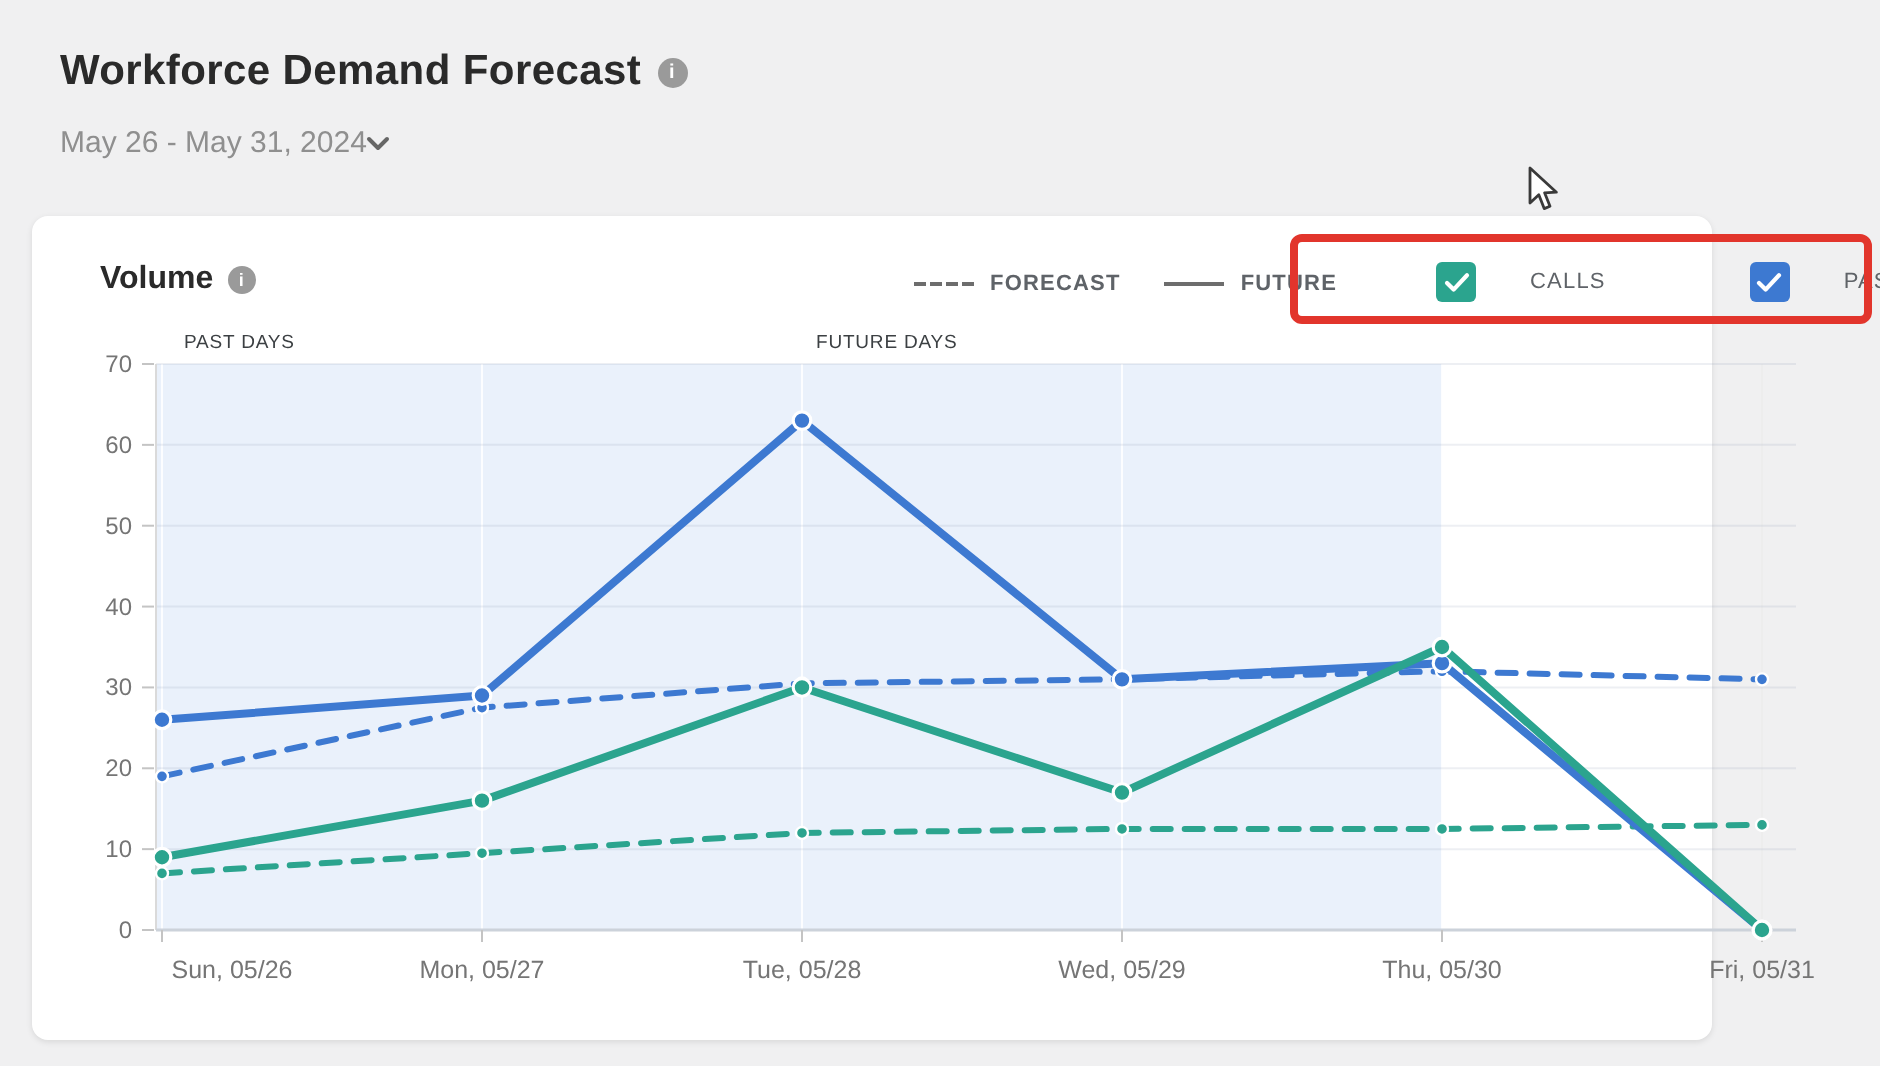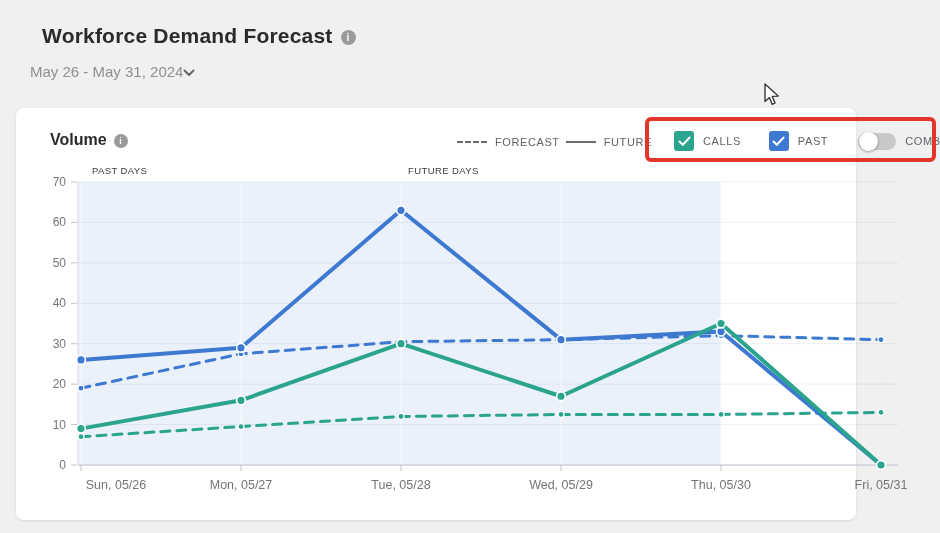--- a/index.html
+++ b/index.html
@@ -7,21 +7,20 @@
   body {
     font-family:"Liberation Sans", sans-serif;
     background:#f0f0f1;
     position:relative;
     overflow:hidden;
   }
   .page-title {
     position:absolute; left:30px; top:24px;
     font-size:21px; font-weight:700; color:#2a2a2a;
     letter-spacing:0.2px;
-    margin-left:12px;
   }
   .info-icon {
     display:inline-block; width:15px; height:15px; border-radius:50%;
     background:#9a9a9a; color:#fff; font-size:10px; font-weight:700;
     text-align:center; line-height:15px; vertical-align:middle;
     margin-left:8px; font-style:normal;
   }
   .date-row {
     position:absolute; left:30px; top:63px;
     font-size:15px; color:#8f8f8f; display:flex; 
@@ -32,33 +31,33 @@
     background:#ffffff; border-radius:8px;
     box-shadow:0 1px 3px rgba(0,0,0,0.10);
   }
   .card-title {
     position:absolute; left:34px; top:23px;
     font-size:16px; font-weight:700; color:#2a2a2a;
   }
   .card-title .info-icon { width:14px; height:14px; line-height:14px; font-size:9px; margin-left:7px; }
   .legend {
     position:absolute; left:441px; top:24px; height:20px;
-    display:flex; align-items:center; gap:6px;
+    display:flex; align-items:center; gap:22px;font-weight:bold;
   }
   .legend-item { display:flex; align-items:center; gap:8px; }
   .legend-label, .control-label {
     font-size:11px; color:#5f6368; letter-spacing:0.6px;
   }
   .swatch-dashed { width:30px; border-top:2px dashed #6d6d6d; height:0; }
   .swatch-solid  { width:30px; border-top:2px solid  #6d6d6d; height:0; }
   .controls {
     position:absolute; left:658px; top:21px; height:24px;
     display:flex; align-items:center;
   }
-  .control-group { display:flex; align-items:center; gap:9px; }
+  .control-group { display:flex; align-items:center; gap:27px;margin-left:44px; }
   .checkbox {
     width:20px; height:20px; border-radius:3px;
     display:flex; align-items:center; justify-content:center;
     cursor:pointer;
   }
   .checkbox svg { display:block; }
   .gap1 { width:28px; } .gap2 { width:30px; }
   .toggle {
     width:38px; height:17px; border-radius:9px; background:#c9c9c9;
     position:relative; cursor:pointer;

